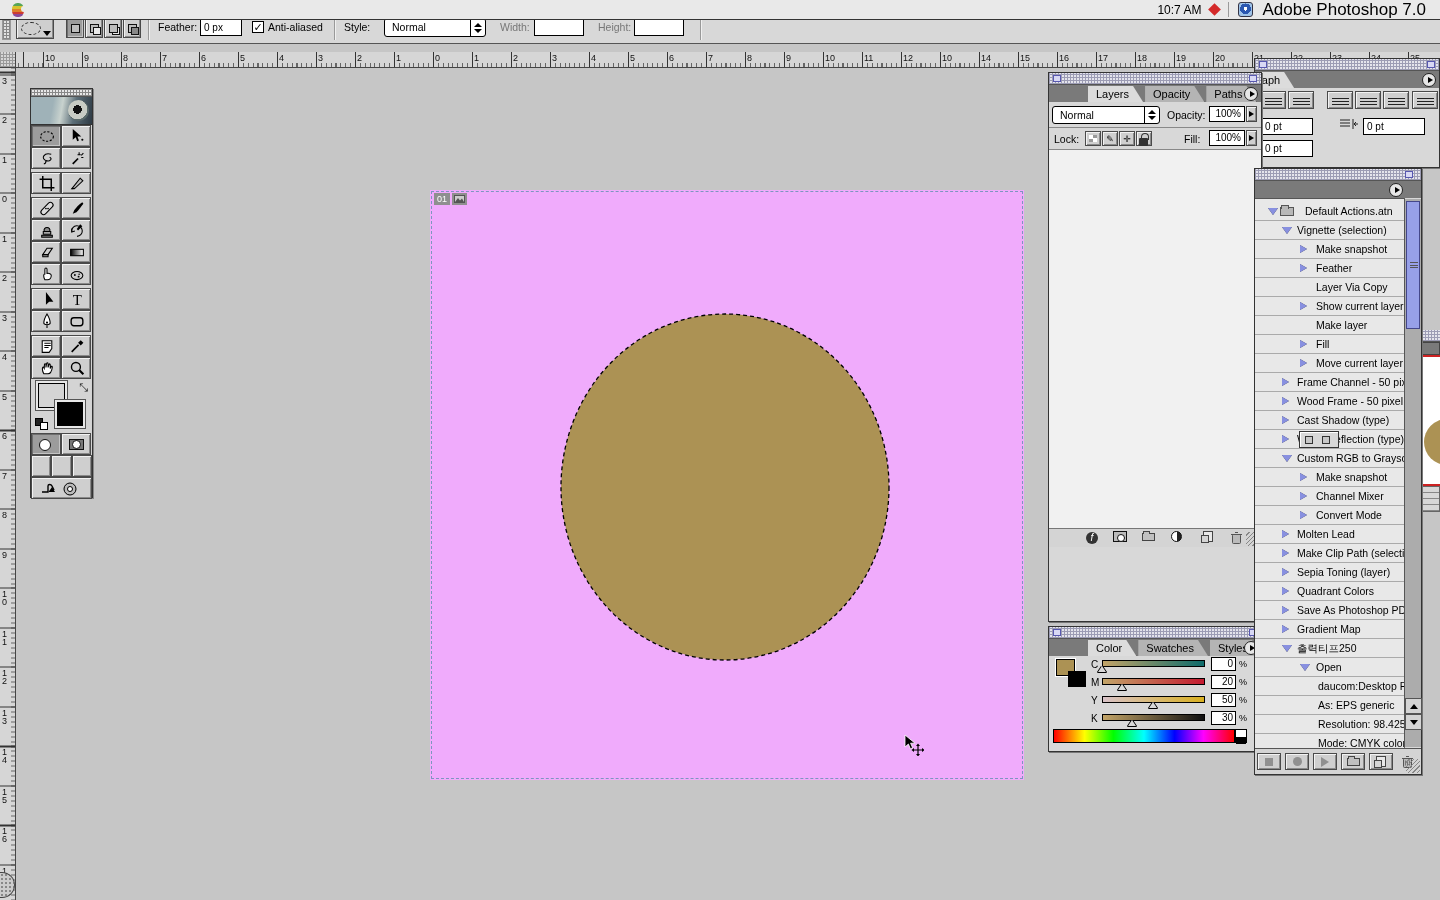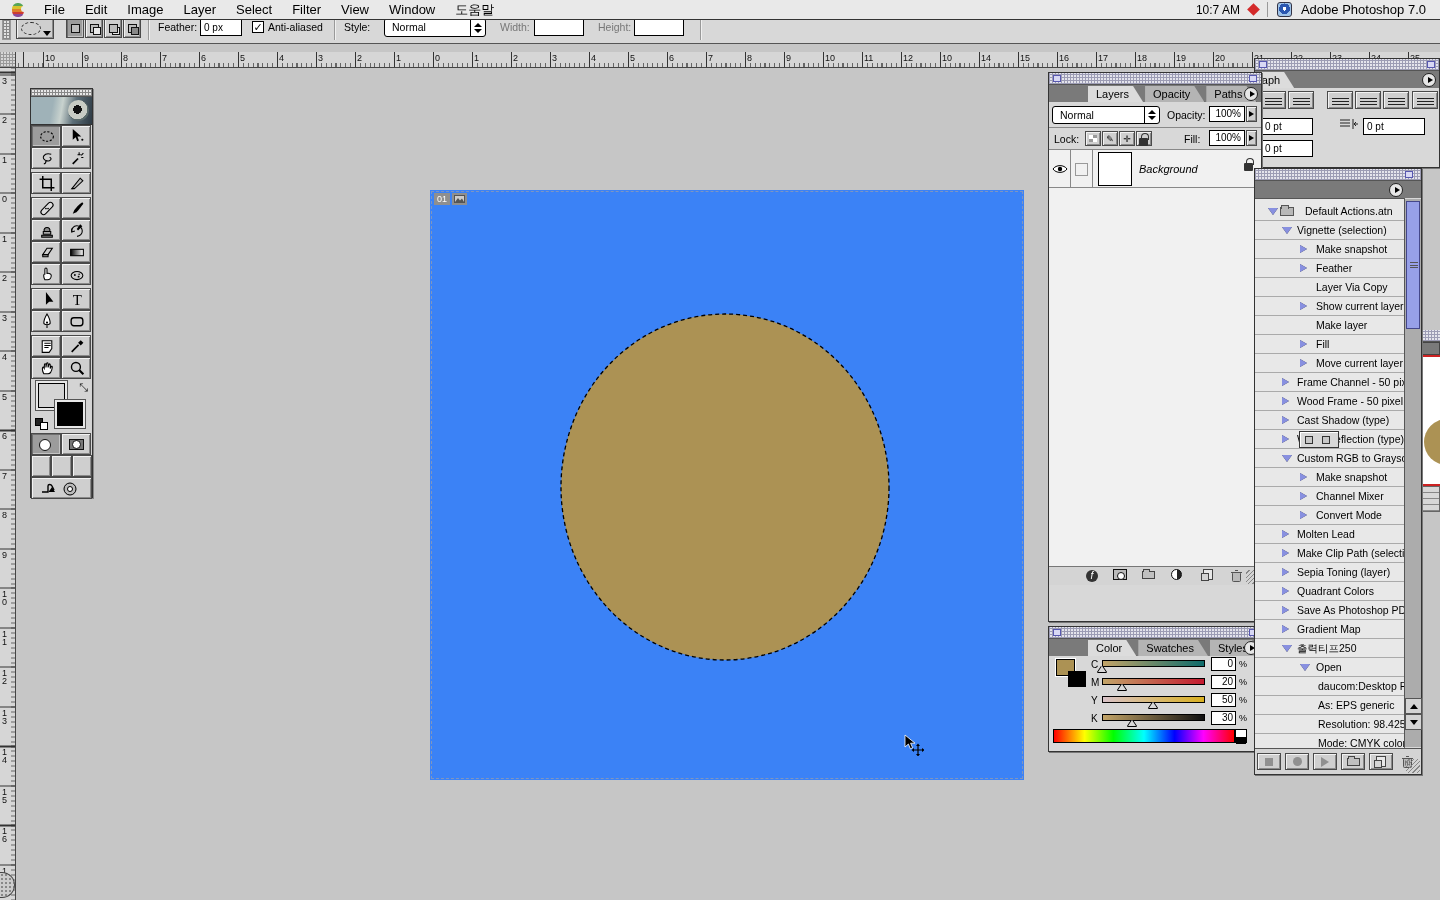--- a/index.html
+++ b/index.html
@@ -38,21 +38,21 @@
   #apple { width:12px; height:14px; margin:0 10px 0 12px; border-radius:45% 45% 42% 42%; position:relative;
            background:linear-gradient(180deg,#57A557 0 24%,#D8C22E 24% 44%,#DE822A 44% 62%,#CE3C32 62% 82%,#8A4A9A 82%); }
   #apple:after { content:""; position:absolute; right:-3px; top:3px; width:6px; height:6px; border-radius:50%; background:#E9E9E9; }
   .menu-item { font-size:13px; padding:0 10px; color:#000; }
   #menu-right { position:absolute; right:14px; top:0; height:19px; display:flex; align-items:center; gap:9px; }
   #clock { font-size:12px; }
   #diamond { width:9px; height:9px; background:#D42A2A; transform:rotate(45deg); }
   .vsep { width:1px; height:15px; background:#9A9A9A; }
   #appicon { width:15px; height:15px; border-radius:3px; border:1px solid #334;
              background:radial-gradient(circle at 50% 45%, #fff 0 18%, #2A57B0 19% 55%, #9FC3E8 56%); }
-  #apptitle { font-size:13px; }
+  #apptitle { font-size:17px; }
 
   
   #optionsbar { position:absolute; left:0; top:12px; width:1440px; height:32px; background:#D8D8D8;
                 border-bottom:1px solid #555; z-index:39; }
   #opt-grip { position:absolute; left:2px; top:3px; width:9px; height:25px;
               background-image:repeating-linear-gradient(0deg,#888 0 1px,transparent 1px 3px),
                                repeating-linear-gradient(90deg,#888 0 1px,transparent 1px 3px);
               border:1px solid #999; background-color:#E2E2E2; }
   .optlabel { position:absolute; top:9px; font-size:10.5px; color:#000; }
   .optlabel.dim { color:#777; }
@@ -90,21 +90,21 @@
   #ruler-left { position:absolute; left:0; top:68px; width:16px; height:832px; background:#D6D6D6;
                 border-right:1px solid #444; z-index:1;
                 background-image:
                   repeating-linear-gradient(180deg,#333 0 1px,transparent 1px 39.5px),
                   repeating-linear-gradient(180deg,#666 0 1px,transparent 1px 4.9375px);
                 background-position:0 6.5px, 11px 6.5px; background-size:100% 100%, 5px 100%; background-repeat:repeat-y; }
   .hlabel { position:absolute; top:1px; font-size:9px; color:#111; }
   .vlabel { position:absolute; left:2px; font-size:9px; line-height:8px; color:#111; white-space:pre; }
 
   
-  #canvas { position:absolute; left:430px; top:190px; width:594px; height:590px; background:#3b82f6; z-index:2; }
+  #canvas { position:absolute; left:430px; top:190px; width:594px; height:590px; background:#f0abfc; z-index:2; }
   #slice-border { position:absolute; inset:1px; border:1px dashed #7E95C0; }
   #slice-badge { position:absolute; left:4px; top:3px; width:16px; height:12px; background:#8F8F8F; color:#fff;
                  font-size:9px; line-height:12px; text-align:center; }
   #slice-badge2 { position:absolute; left:22px; top:3px; width:15px; height:12px; background:#8F8F8F; }
   #slice-badge2 svg { display:block; margin:2px auto; }
   #circle-svg { position:absolute; left:0; top:0; }
 
   
   #toolbox { position:absolute; left:30px; top:88px; width:63px; height:410px; background:#D4D4D4;
              border:1px solid #333; z-index:10; box-shadow:1px 1px 0 #888; }
@@ -276,21 +276,20 @@
                     border:1px solid #444; border-left:none; border-radius:0 13px 13px 0;
                     background-image:radial-gradient(#888 1px, transparent 1.2px); background-size:4px 4px; z-index:4; }
 </style>
 </head>
 <body>
 
 <div id="screen">
 
   <div id="menubar">
     <span id="apple"></span>
-    <span id="menus"><span class="menu-item">File</span><span class="menu-item">Edit</span><span class="menu-item">Image</span><span class="menu-item">Layer</span><span class="menu-item">Select</span><span class="menu-item">Filter</span><span class="menu-item">View</span><span class="menu-item">Window</span><span class="menu-item">도움말</span></span>
     <span id="menu-right">
       <span id="clock">10:7 AM</span>
       <span id="diamond"></span>
       <span class="vsep"></span>
       <span id="appicon"></span>
       <span id="apptitle">Adobe Photoshop 7.0</span>
     </span>
   </div>
 
   <div id="optionsbar">
@@ -784,34 +783,20 @@
       <div class="lockbtn btn3d" style="left:87px">
           <span class="padlock" style="right:3px; top:6px"></span>
         </div>
       <span class="rowlabel" style="left:135px; top:5px">Fill:</span>
       <div class="valbox" style="left:160px; top:2px">100%</div>
       <div class="valarrow btn3d" style="left:197px; top:2px">
           <span class="tri-r"></span>
         </div>
     </div>
     <div id="layer-rows">
-      <div class="layerrow">
-        <div class="eyebox">
-          <svg width="16" height="10" viewBox="0 0 16 10">
-              <path d="M1,5 C4,0.5 12,0.5 15,5 C12,9.5 4,9.5 1,5 Z" fill="#FFF" stroke="#000"></path>
-              <circle cx="8" cy="5" r="2.2" fill="#000"></circle>
-            </svg>
-        </div>
-        <div class="eyebox">
-          <span style="position:absolute;left:4px;top:13px;width:13px;height:13px;border:1px solid #999"></span>
-        </div>
-        <div class="thumb white"></div>
-        <span class="lname ital">Background</span>
-        <span class="padlock"></span>
-      </div>
     </div>
     <div id="layers-empty"></div>
     <div class="palstrip">
       <span class="stripicon" style="left:32px"><span class="fcirc">f</span></span>
       <span class="stripicon" style="left:60px"><span class="maskic"></span></span>
       <span class="stripicon" style="left:88px"><span class="foldic" style="display:inline-block"></span></span>
       <span class="stripicon" style="left:116px"><span class="halfcirc"></span></span>
       <span class="stripicon" style="left:148px"><span class="pageic" style="display:inline-block"></span></span>
       <span class="stripicon" style="left:176px">
         <svg width="13" height="14" viewBox="0 0 13 14">

